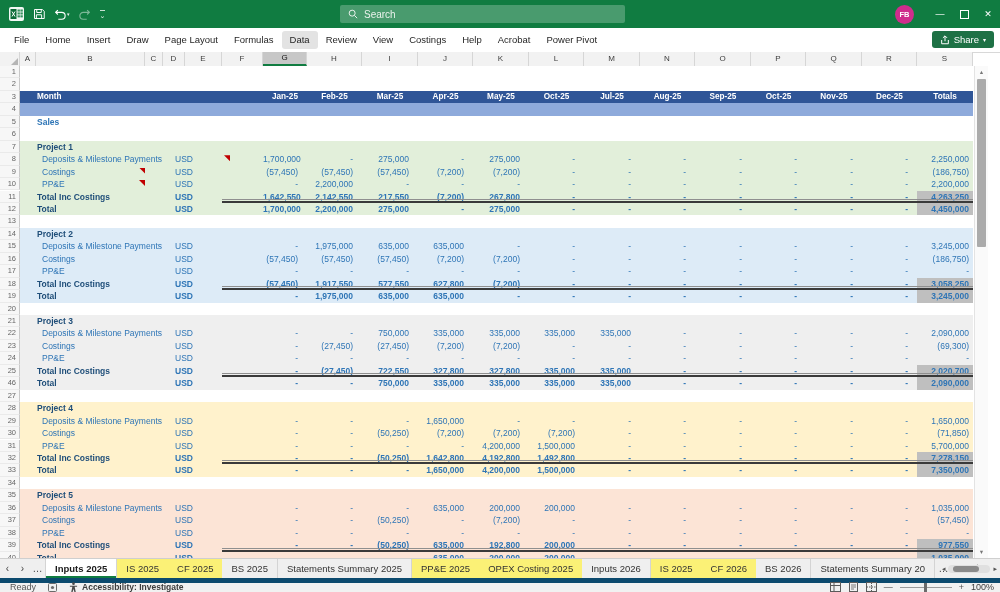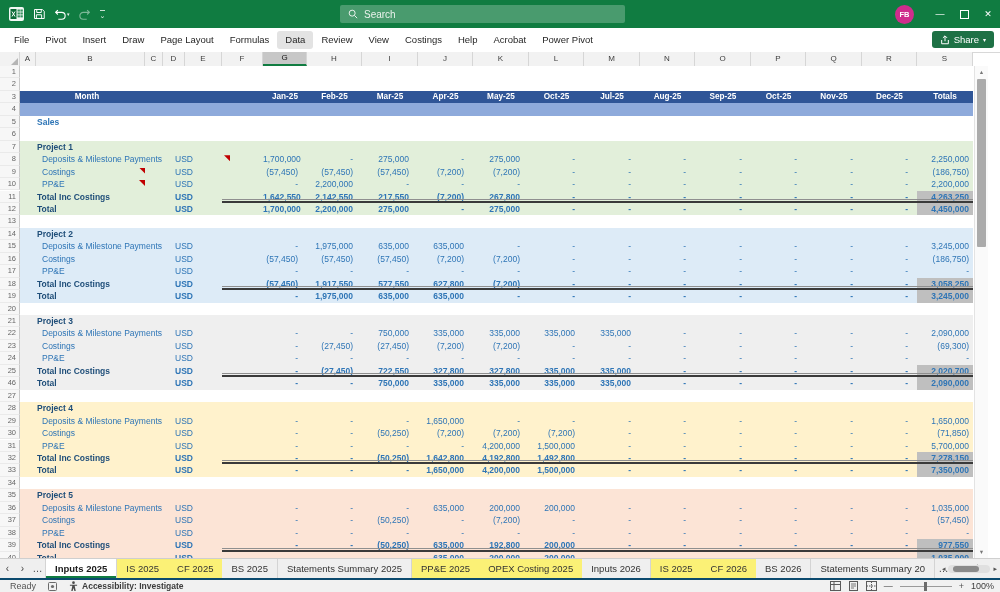--- a/index.html
+++ b/index.html
@@ -64,21 +64,21 @@
   .stab.yellow{background:var(--yellow)}
   .stab.plain{border-right:1px solid #D4D4D4}
   .stab.active{background:#fff;font-weight:700;color:#1a1a1a;box-shadow:inset 0 -2px 0 var(--green);border-left:1px solid #D4D4D4;border-right:1px solid #D4D4D4}
   .stab.trunc{max-width:116px;overflow:hidden}
   .tbtn{width:17px;text-align:center;line-height:19px;font-size:10px;color:#444}
   .hscroll{position:absolute;right:3px;top:0;height:20px;display:flex;align-items:center;gap:3px}
   .harrow{font-size:7px;color:#555}
   .htrack{width:42px;height:8px;background:#E0E0E0;border-radius:4px;position:relative}
   .hthumb{position:absolute;left:5px;top:1px;width:26px;height:6px;background:#8a8a8a;border-radius:3px}
   
-  .statusbar{position:absolute;top:578px;left:0;right:0;height:14px;background:#F1F1F1;border-top:2px solid #0c4a6e;display:flex;align-items:center;font-size:9px;color:#555;box-sizing:border-box}
+  .statusbar{position:absolute;top:578px;left:0;right:0;height:14px;background:#F1F1F1;border-top:5px solid #0c4a6e;display:flex;align-items:flex-end;font-size:9px;color:#555;box-sizing:border-box}
   .sb-ready{margin-left:10px}
   .sb-ico{margin-left:12px;display:flex;align-items:center}
   .sb-acc{margin-left:4px;color:#3c3c3c;font-weight:700;font-size:8.5px}
   .sb-right{position:absolute;right:6px;display:flex;align-items:center;gap:7px}
   .vicon{display:flex;align-items:center}
   .zoom-sign{font-size:9px;color:#555}
   .zoom-track{width:52px;height:1px;background:#9a9a9a;position:relative}
   .zoom-thumb{position:absolute;left:24px;top:-4px;width:3px;height:9px;background:#6b6b6b}
   .zoom-pct{color:#3c3c3c}
 </style>
@@ -137,21 +137,21 @@
       <span class="wbtn">
           <span class="restore-glyph"></span>
         </span>
       <span class="wbtn">✕</span>
     </div>
   </div>
 
   <div class="ribbon">
     <div class="rtabs">
         <div class="rtab">File</div>
-        <div class="rtab">Pivot</div>
+        <div class="rtab">Home</div>
         <div class="rtab">Insert</div>
         <div class="rtab">Draw</div>
         <div class="rtab">Page Layout</div>
         <div class="rtab">Formulas</div>
         <div class="rtab active">Data</div>
         <div class="rtab">Review</div>
         <div class="rtab">View</div>
         <div class="rtab">Costings</div>
         <div class="rtab">Help</div>
         <div class="rtab">Acrobat</div>
@@ -227,21 +227,21 @@
       <div class="rn" style="top: 398.4px;">33</div>
       <div class="rn" style="top: 410.85px;">34</div>
       <div class="rn" style="top: 423.3px;">35</div>
       <div class="rn" style="top: 435.75px;">36</div>
       <div class="rn" style="top: 448.2px;">37</div>
       <div class="rn" style="top: 460.65px;">38</div>
       <div class="rn" style="top: 473.1px;">39</div>
       <div class="rn" style="top: 485.55px;">40</div>
       <div class="bandDark" style="top: 24.9px;"></div>
       <div class="bandLight" style="top: 37.35px;"></div>
-      <div class="cell mh" style="left: 37px; width: 100px; top: 24.9px; text-align: center;">Month</div>
+      <div class="cell mh" style="left: 37px; width: 100px; top: 24.9px; text-align: left;">Month</div>
       <div class="cell mh" style="left: 263px; width: 44px; top: 24.9px;">Jan-25</div>
       <div class="cell mh" style="left: 307px; width: 55px; top: 24.9px;">Feb-25</div>
       <div class="cell mh" style="left: 362px; width: 56px; top: 24.9px;">Mar-25</div>
       <div class="cell mh" style="left: 418px; width: 55px; top: 24.9px;">Apr-25</div>
       <div class="cell mh" style="left: 473px; width: 56px; top: 24.9px;">May-25</div>
       <div class="cell mh" style="left: 529px; width: 55px; top: 24.9px;">Oct-25</div>
       <div class="cell mh" style="left: 584px; width: 56px; top: 24.9px;">Jul-25</div>
       <div class="cell mh" style="left: 640px; width: 55px; top: 24.9px;">Aug-25</div>
       <div class="cell mh" style="left: 695px; width: 56px; top: 24.9px;">Sep-25</div>
       <div class="cell mh" style="left: 751px; width: 55px; top: 24.9px;">Oct-25</div>

